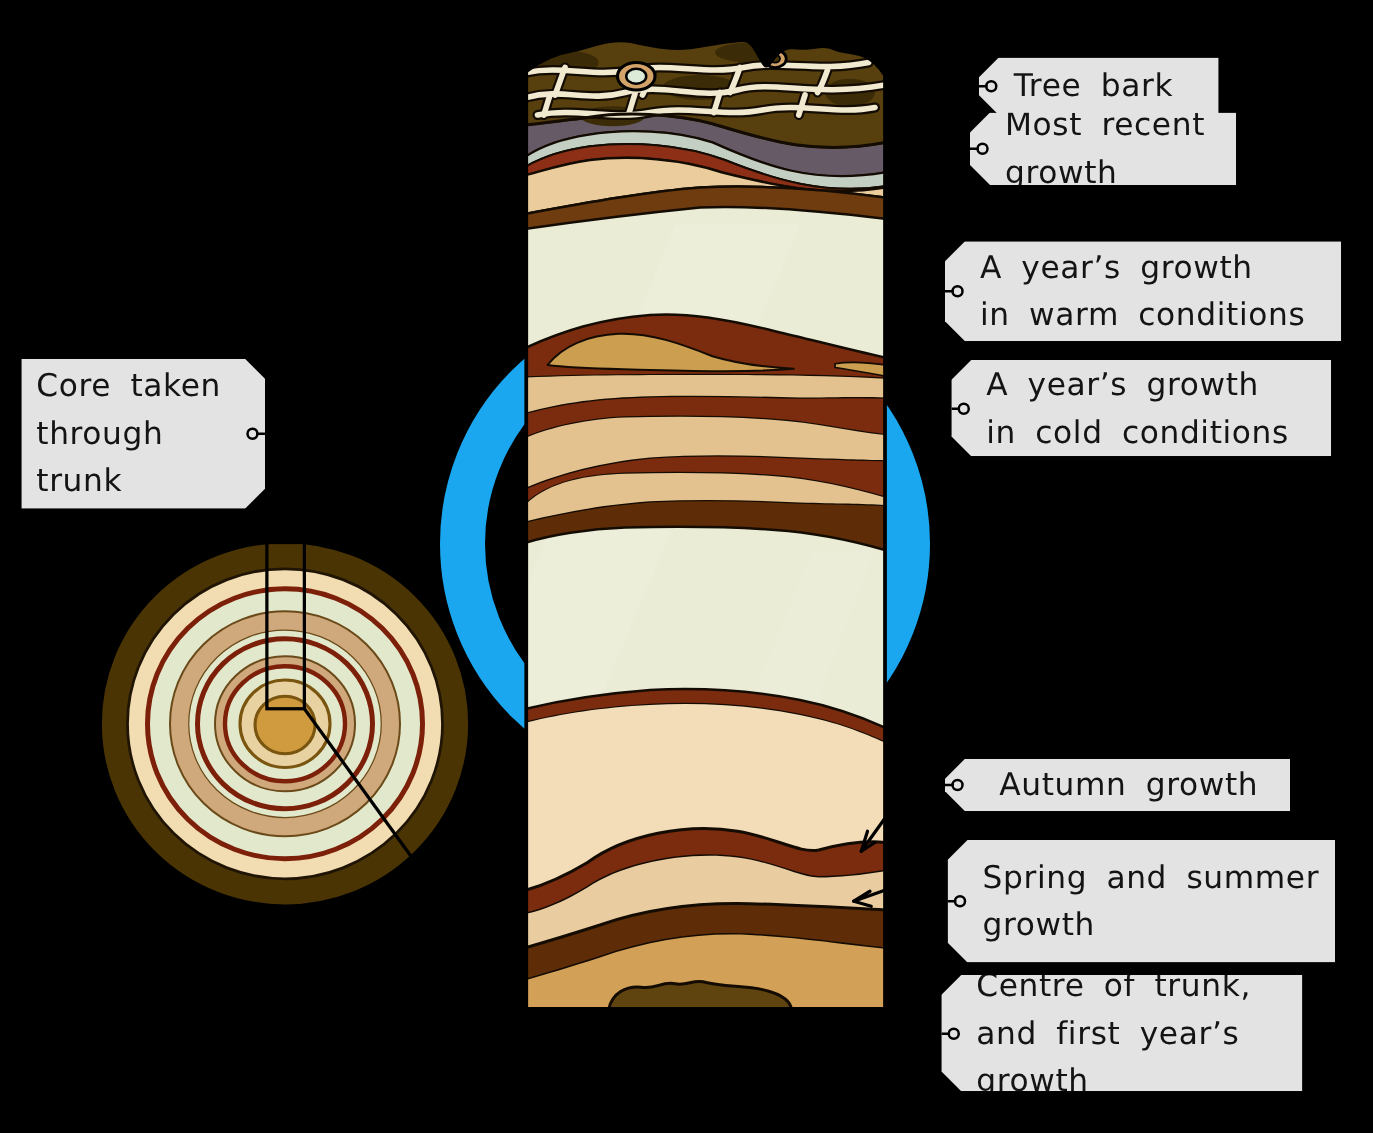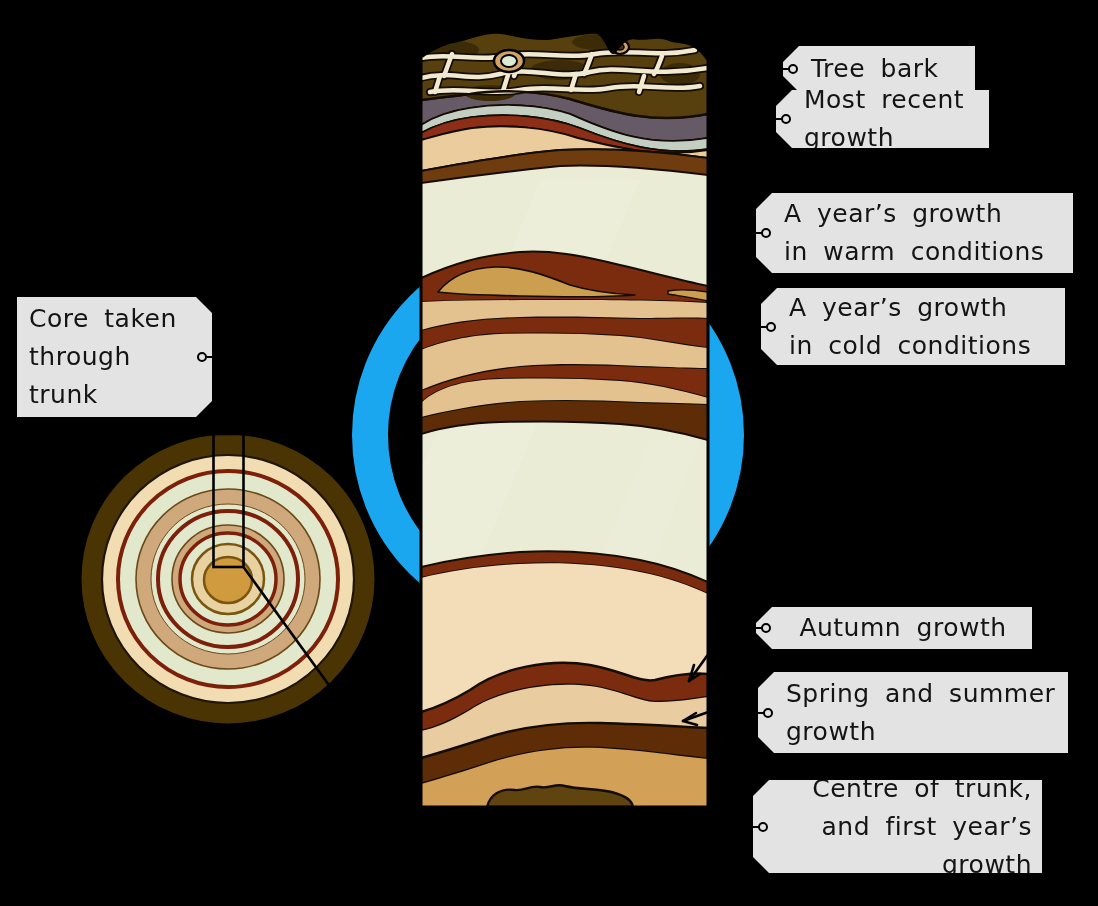--- a/index.html
+++ b/index.html
@@ -186,33 +186,33 @@
     <span class="eyelet"></span>
     <div class="tag-line">A year’s growth</div>
     <div class="tag-line">in cold conditions</div>
   </div>
 
   <div class="tag" style="left:756px;top:607px;width:276px;height:42px;text-align:center;">
     <span class="eyelet"></span>
     <div class="tag-line">Autumn growth</div>
   </div>
 
-  <div class="tag" style="left:758px;top:672px;width:310px;height:81px;">
+  <div class="tag" style="left:758px;top:672px;width:310px;height:98px;">
     <span class="eyelet"></span>
     <div class="tag-line">Spring and summer</div>
     <div class="tag-line">growth</div>
   </div>
 
-  <div class="tag" style="left:753px;top:780px;width:289px;height:93px;text-align:right;">
+  <div class="tag" style="left:753px;top:780px;width:289px;height:93px;">
     <span class="eyelet"></span>
     <div class="tag-line">Centre of trunk,</div>
     <div class="tag-line">and first year’s</div>
     <div class="tag-line">growth</div>
   </div>
 
-  <div class="tag tag--right" style="left:17px;top:297px;width:195px;height:120px;">
+  <div class="tag tag--right" style="left:17px;top:287px;width:195px;height:120px;">
     <span class="eyelet"></span>
     <div class="tag-line">Core taken</div>
     <div class="tag-line">through</div>
     <div class="tag-line">trunk</div>
   </div>
 
 </div>
 
 </body></html>

